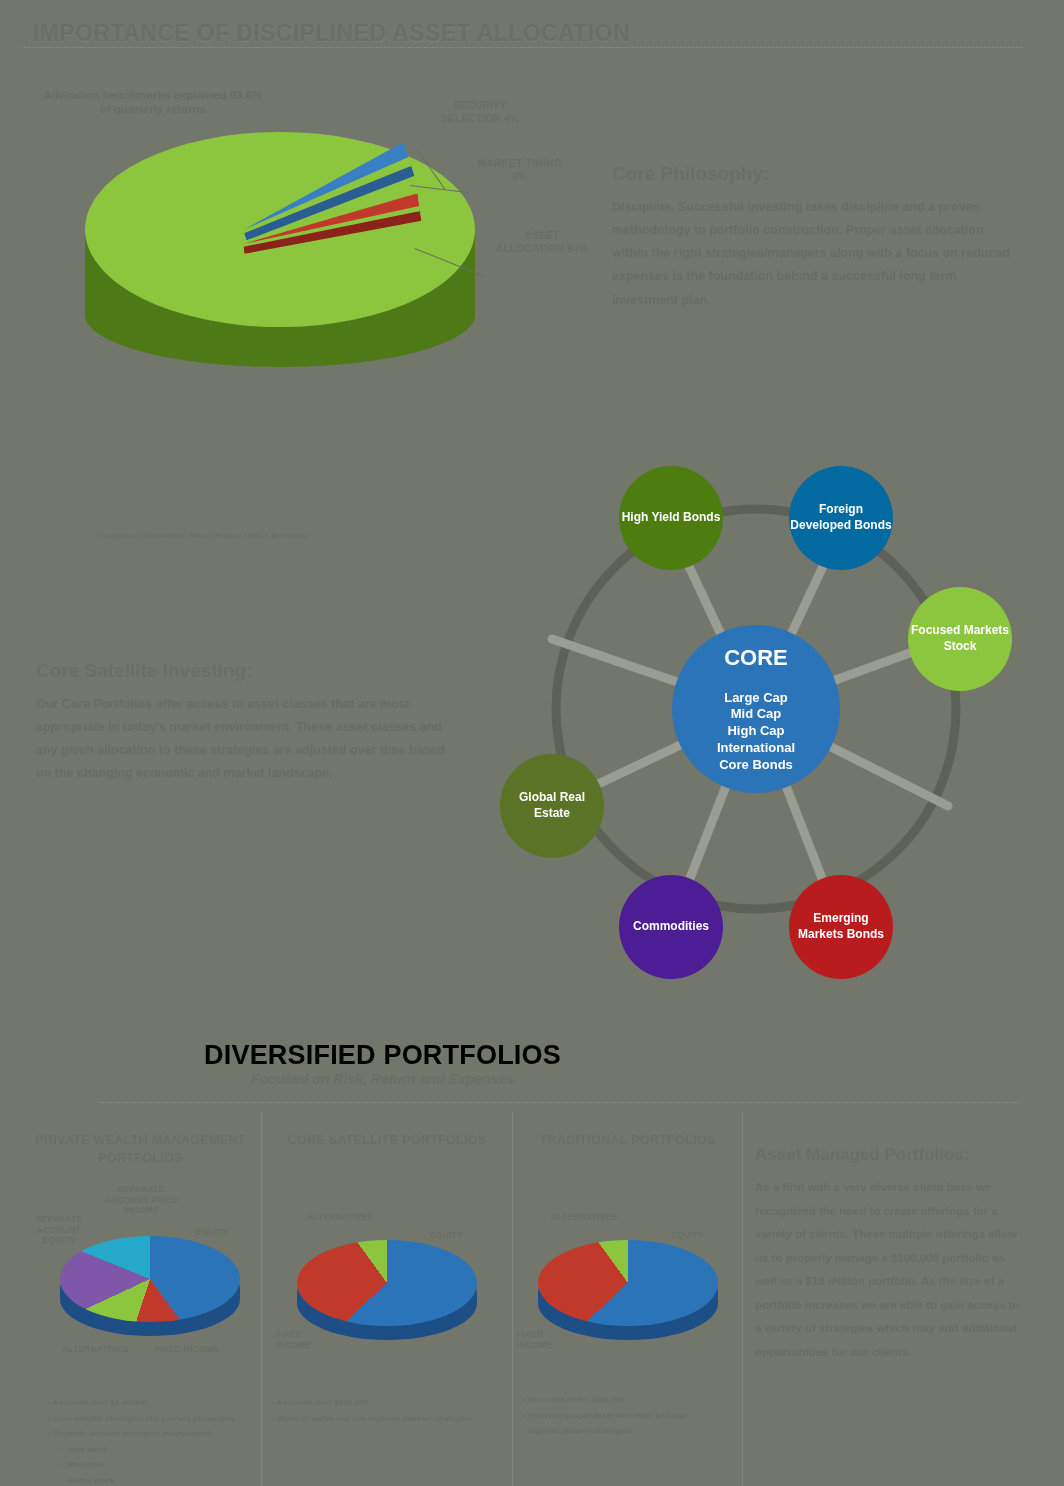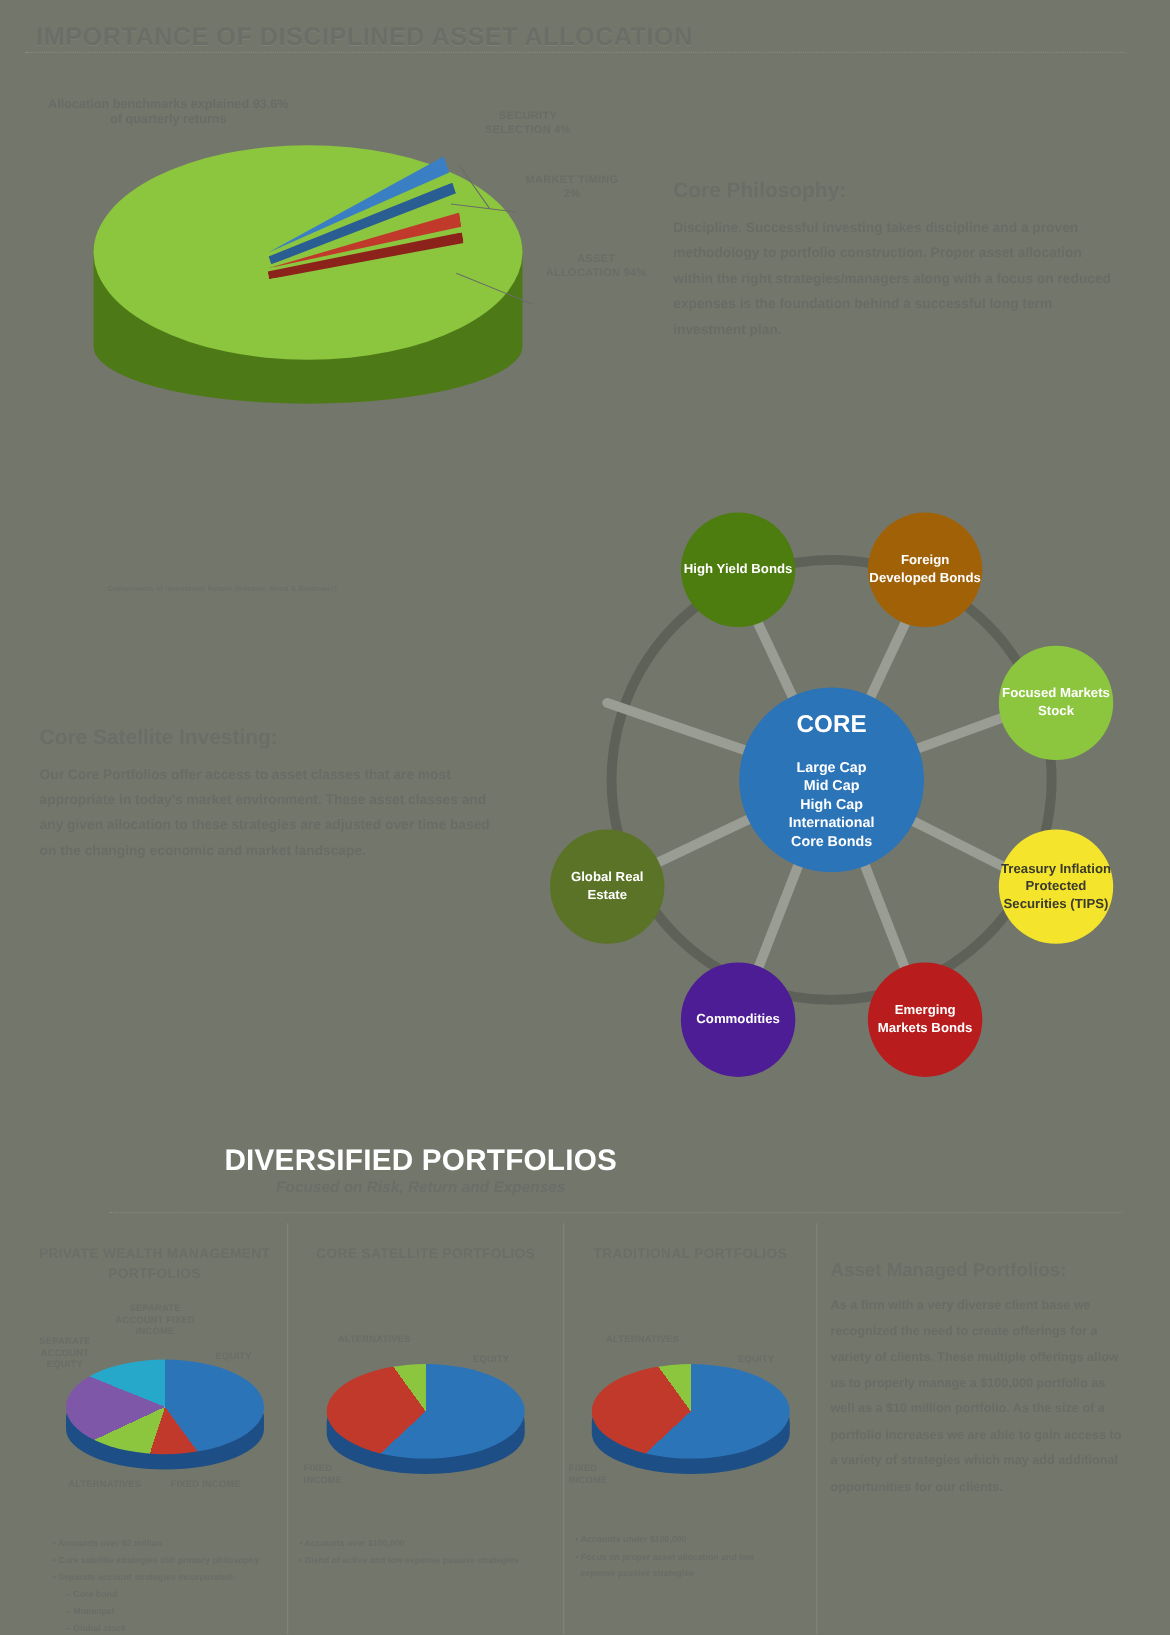--- a/index.html
+++ b/index.html
@@ -202,28 +202,25 @@
         <line x1="278" y1="266" x2="363" y2="484"></line>
         <line x1="278" y1="266" x2="193" y2="484"></line>
         <line x1="278" y1="266" x2="74" y2="363"></line>
         <line x1="278" y1="266" x2="74" y2="196"></line>
       </g>
     </svg>
 
     <div class="node sat" style="left: 141px; top: 23px; background: #4d7c0f;">
       <span>High Yield Bonds</span>
       </div>
-    <div class="node sat" style="left: 311px; top: 23px; background: #a16207;">
+    <div class="node sat" style="left: 311px; top: 23px; background: #0369a1;">
       <span>Foreign Developed Bonds</span>
       </div>
     <div class="node sat" style="left: 430px; top: 144px; background: rgb(140, 198, 63);">
       <span>Focused Markets Stock</span>
-      </div>
-    <div class="node sat" style="left: 430px; top: 311px; background: rgb(244, 228, 43); color: rgb(58, 58, 46);">
-      <span>Treasury Inflation Protected Securities (TIPS)</span>
       </div>
     <div class="node sat" style="left: 311px; top: 432px; background: #b91c1c;">
       <span>Emerging Markets Bonds</span>
       </div>
     <div class="node sat" style="left: 141px; top: 432px; background: #4c1d95;">
       <span>Commodities</span>
       </div>
     <div class="node sat" style="left: 22px; top: 311px; background: rgb(91, 115, 38);">
       <span>Global Real Estate</span>
       </div>
@@ -233,21 +230,21 @@
         <span class="core-ttl">CORE</span>
         <span>Large Cap</span><br>
         <span>Mid Cap</span><br>
         <span>High Cap</span><br>
         <span>International</span><br>
         <span>Core Bonds</span>
       </div>
     </div>
   </div>
 
-  <div class="dp-title" style="color: #ffffff;">DIVERSIFIED PORTFOLIOS</div>
+  <div class="dp-title" style="color: #000000;">DIVERSIFIED PORTFOLIOS</div>
   <div class="dp-sub">Focused on Risk, Return and Expenses</div>
   <div class="dp-rule"></div>
 
   <div class="vline" style="left:261px;"></div>
   <div class="vline" style="left:512px;"></div>
   <div class="vline" style="left:742px;"></div>
 
   <div class="col" style="left:20px; width:241px;">
     <div class="col-head">PRIVATE WEALTH MANAGEMENT PORTFOLIOS</div>
 

